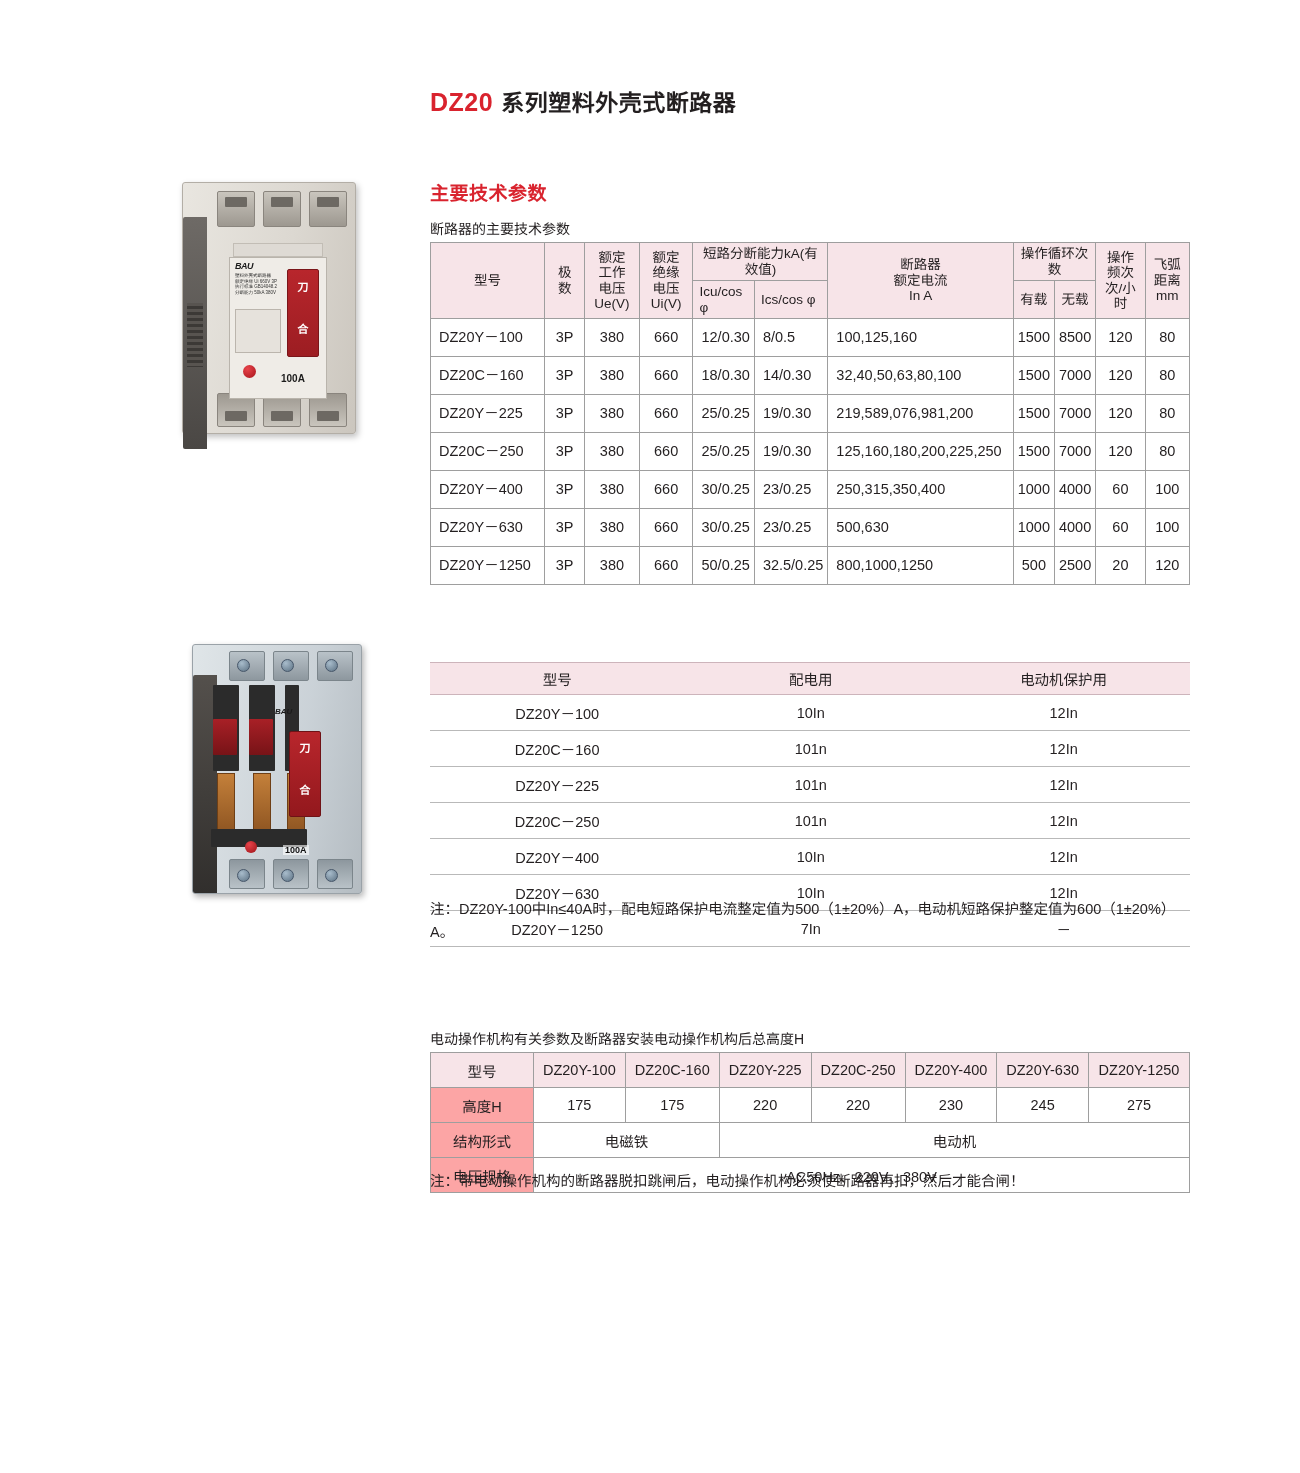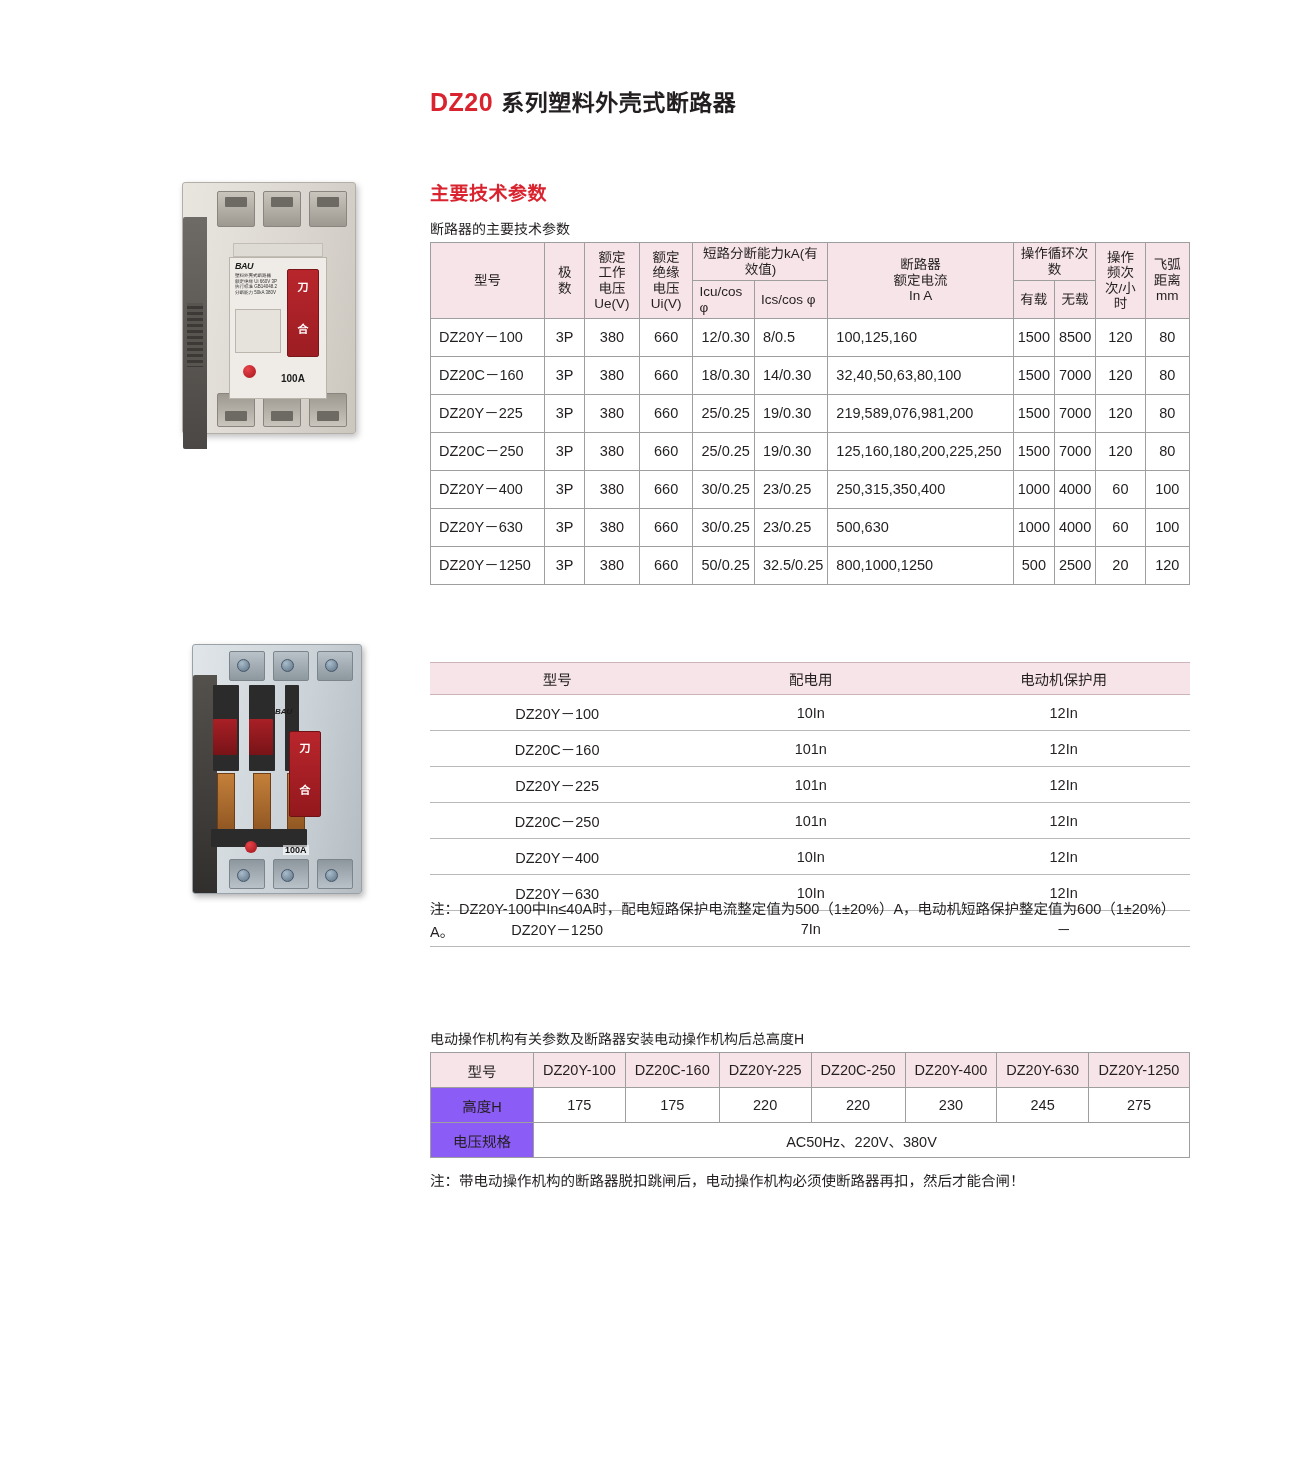--- a/index.html
+++ b/index.html
@@ -385,21 +385,21 @@
   }
   #table3 th, #table3 td {
     border: 1px solid #9e9e9e;
     text-align: center;
     padding: 4px 3px;
     font-weight: normal;
     font-size: 14.5px;
     height: 26px;
   }
   #table3 thead th { background: #f7e4e8; }
-  #table3 td.rowhead { background: #8b5cf6; }
+  #table3 td.rowhead { background: #fca5a5; }
 </style>
 </head>
 <body>
 
 <div class="page">
 
   <div class="main-title">
     <span class="model">DZ20</span><span class="rest">系列塑料外壳式断路器</span>
   </div>
 
@@ -688,20 +688,25 @@
         <td class="rowhead">高度H</td>
       <td>175</td>
           <td>175</td>
           <td>220</td>
           <td>220</td>
           <td>230</td>
           <td>245</td>
           <td>275</td>
         </tr>
       <tr>
+        <td class="rowhead">结构形式</td>
+        <td colspan="2">电磁铁</td>
+        <td colspan="5">电动机</td>
+      </tr>
+      <tr>
         <td class="rowhead">电压规格</td>
         <td colspan="7">AC50Hz、220V、380V</td>
       </tr>
     </tbody>
   </table>
 
   <div class="note" id="note2">注：带电动操作机构的断路器脱扣跳闸后，电动操作机构必须使断路器再扣，然后才能合闸！</div>
 
 </div>
 

